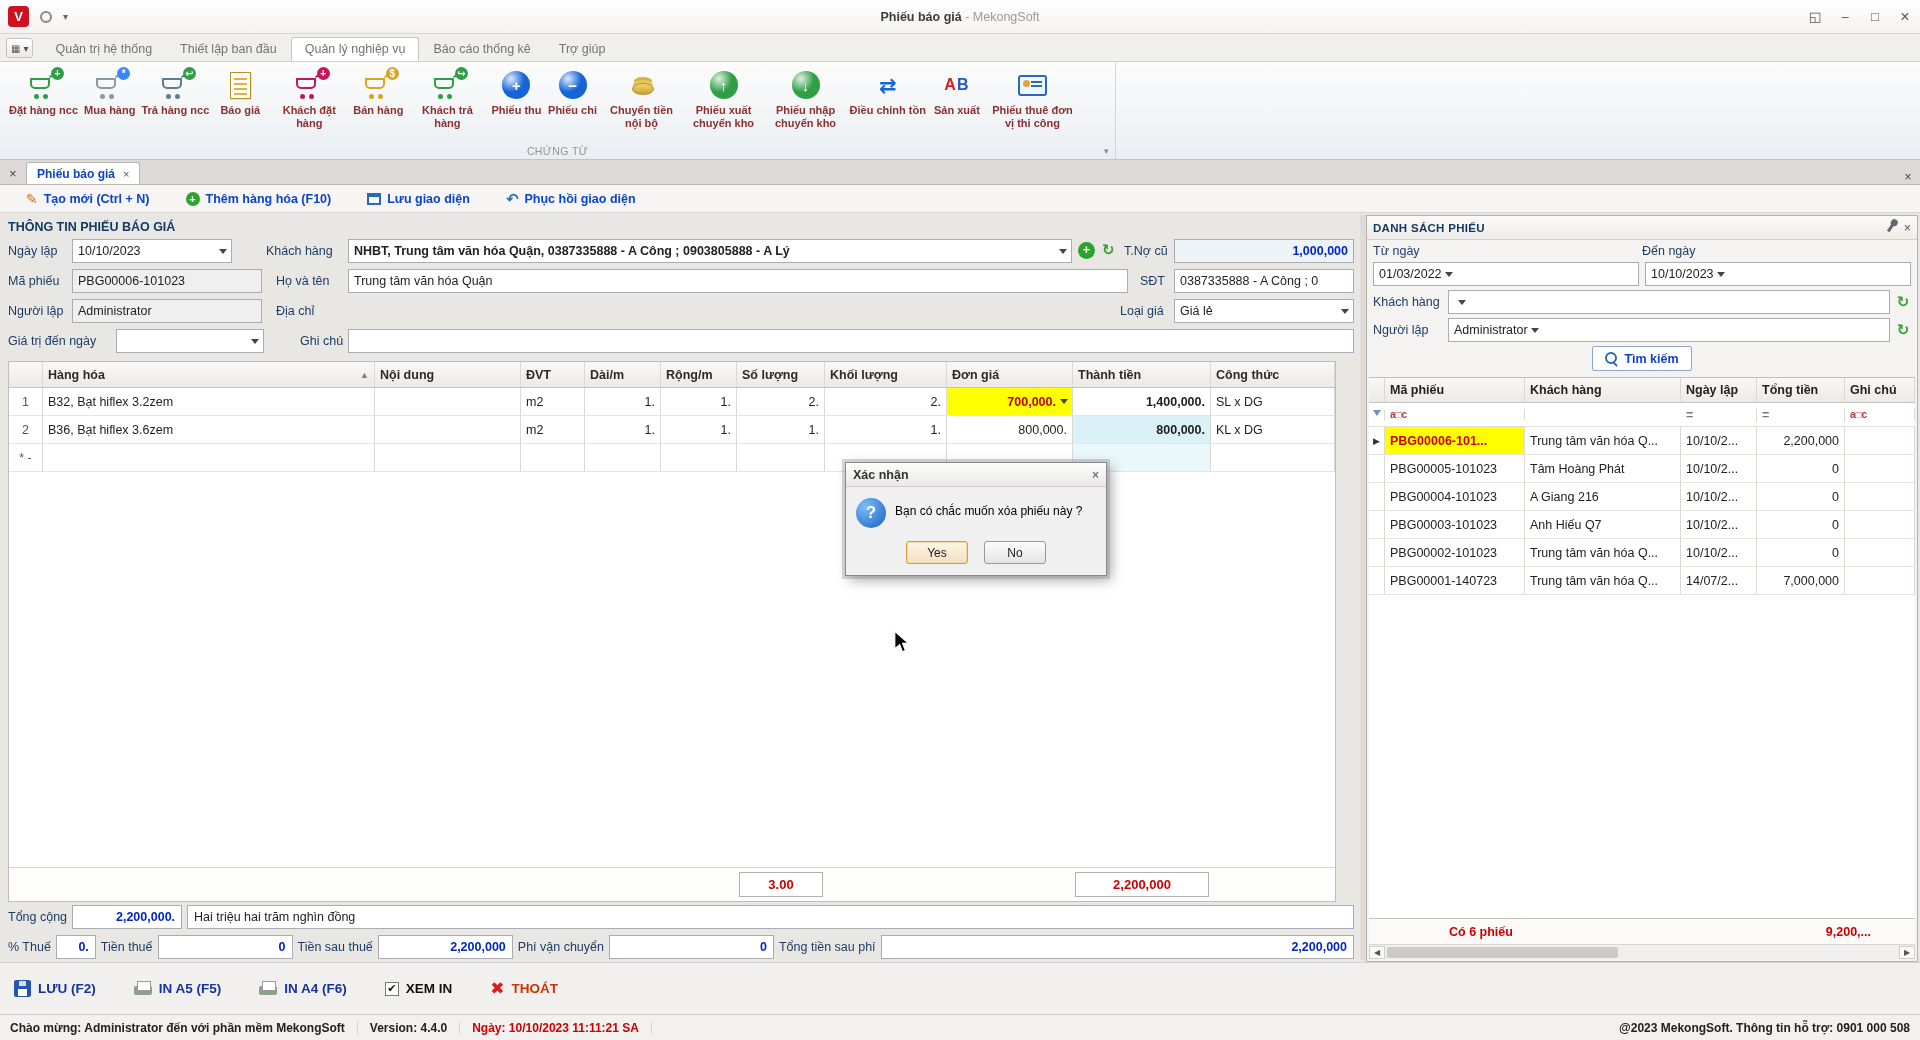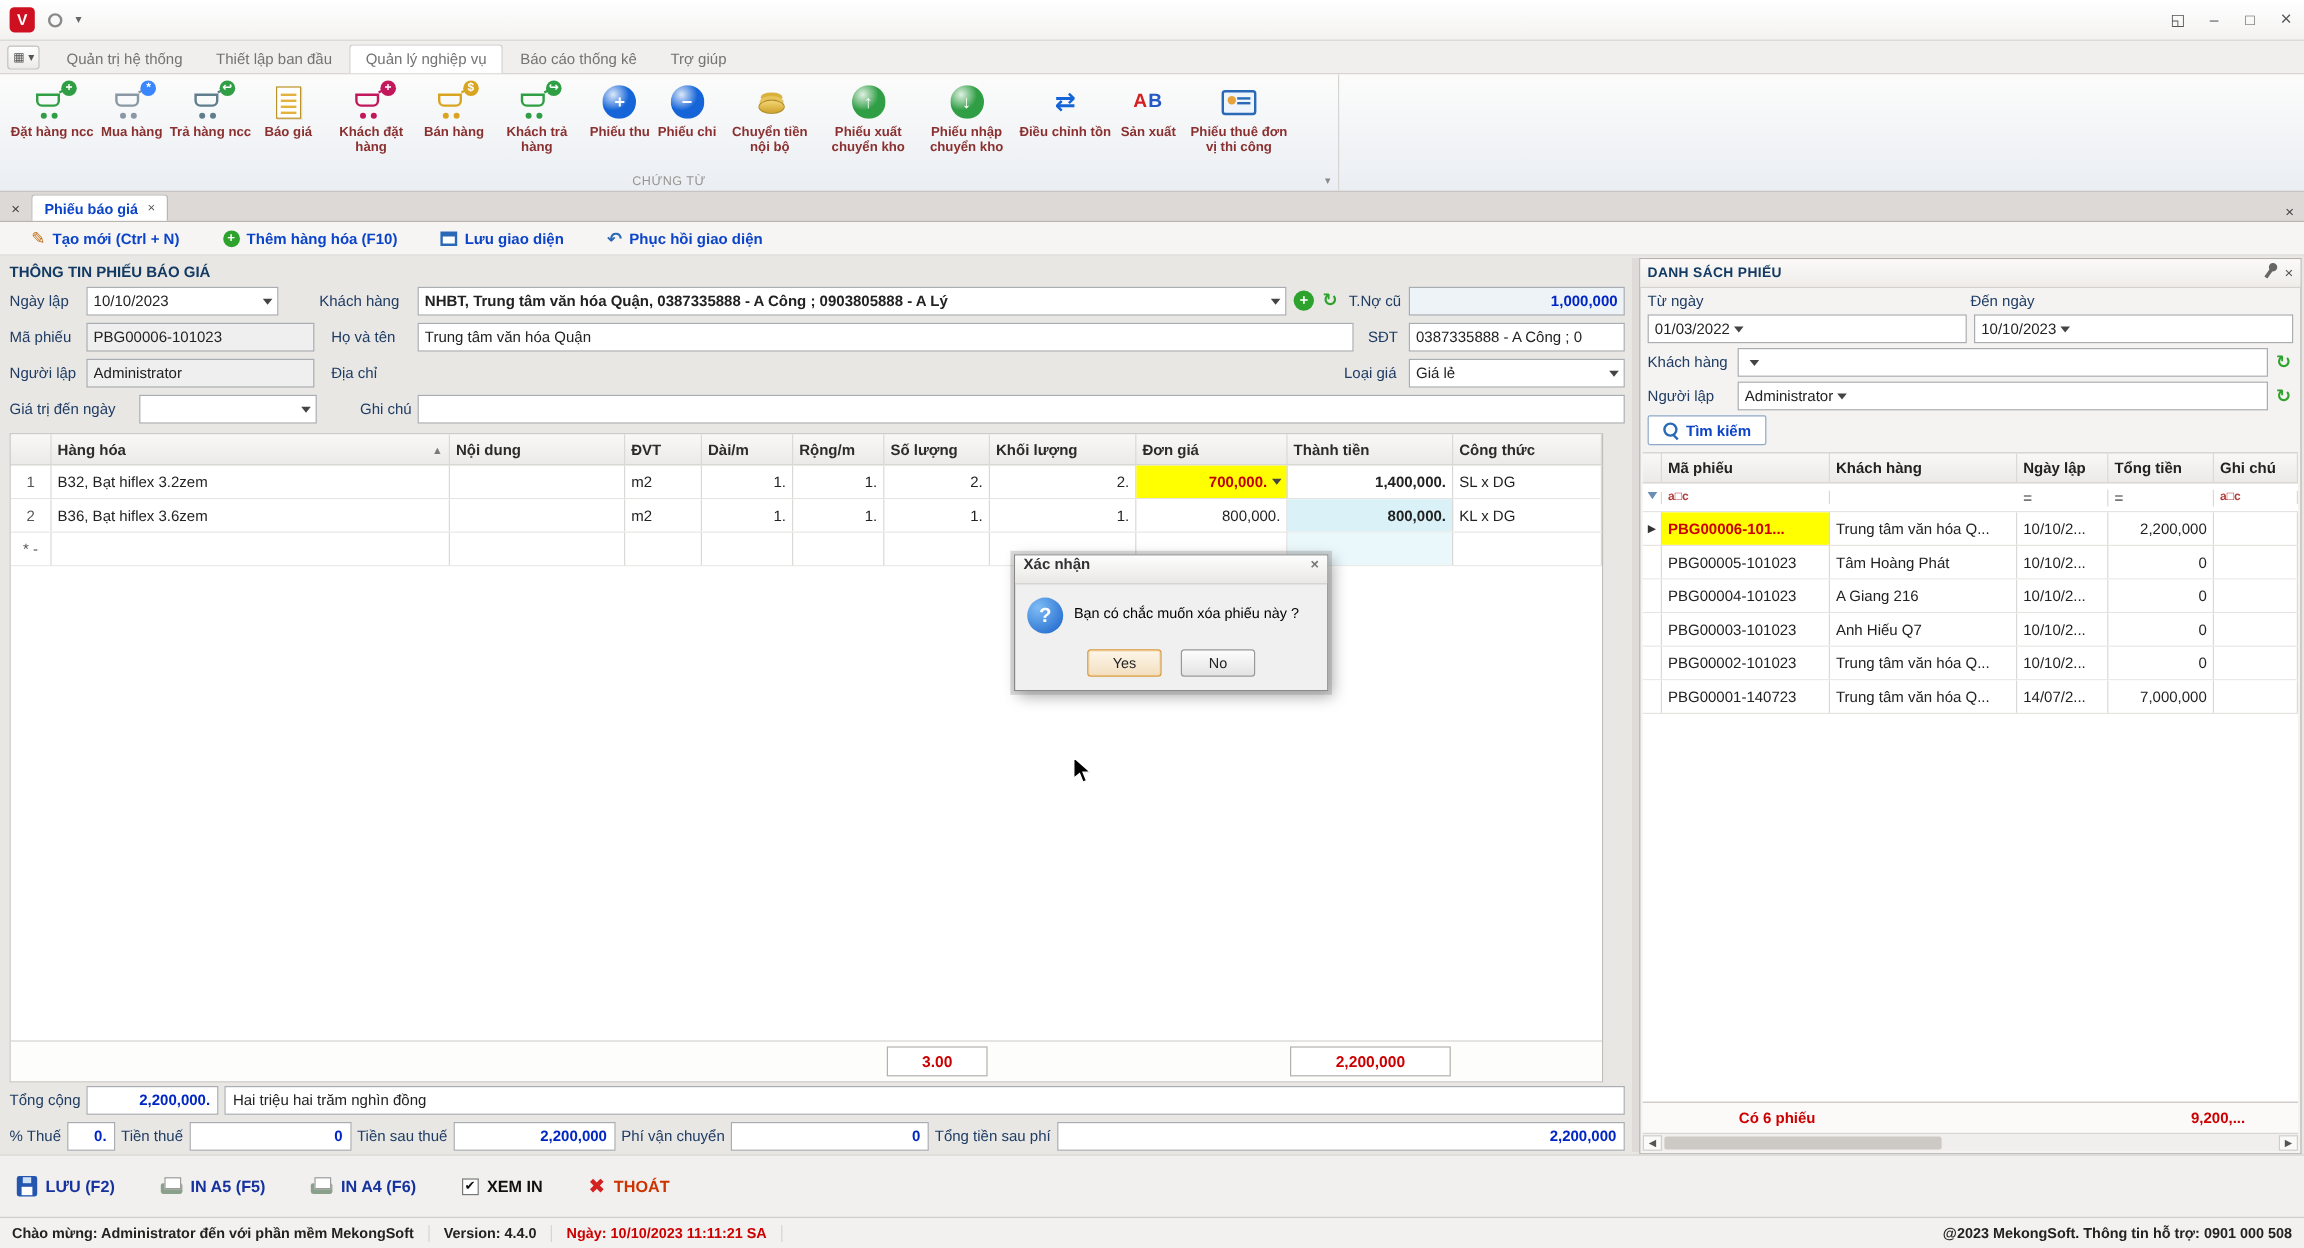--- a/index.html
+++ b/index.html
@@ -149,21 +149,21 @@
   .pinic{width:3px;height:8px;background:#666;position:relative;transform:rotate(35deg);margin-right:2px}
   .pinic:before{content:"";position:absolute;top:-6px;left:-2px;width:7px;height:7px;border-radius:50%;background:#666}
   .rp-filters{padding:4px 6px 6px;display:flex;flex-direction:column;gap:4px}
   .rp-lblrow{display:flex}
   .rp-lblrow span{flex:1;color:#1e3c64}
   .rp-datrow{display:flex;gap:6px}
   .rfield{position:static;height:24px;border:1px solid #a9acb0;background:#fff;display:flex;align-items:center;padding:0 5px;flex:1;overflow:hidden;white-space:nowrap}
   .rp-formrow{display:flex;align-items:center;gap:5px}
   .rp-formrow .lab{width:70px;color:#1e3c64}
   .ref{color:#2da32d;font-weight:bold;font-size:15px;width:16px;text-align:center}
-  .rp-searchrow{display:flex;justify-content:flex-start}
+  .rp-searchrow{display:flex;justify-content:center}
   .search-btn{display:flex;align-items:center;gap:6px;border:1px solid #8fa8c8;background:#fff;height:25px;padding:0 12px;color:#0b43c9;font-weight:bold;border-radius:2px}
   .magic{position:relative;width:13px;height:13px}
   .magic:before{content:"";position:absolute;left:0;top:0;width:8px;height:8px;border:2px solid #2a69b5;border-radius:50%}
   .magic:after{content:"";position:absolute;right:0;bottom:0;width:6px;height:2px;background:#2a69b5;transform:rotate(45deg)}
   .rgrid{flex:1;display:flex;flex-direction:column;border-top:1px solid #c0beba;background:#fff;min-height:0;margin:0 2px}
   .rg-head{display:flex;height:25px;background:linear-gradient(#f9f8f7,#eceae7);border-bottom:1px solid #c5c3c0;font-weight:bold;flex:0 0 auto}
   .rg-ind{width:16px;justify-content:center;padding:0 2px}
   .rg-ma{width:140px}.rg-kh{width:156px}.rg-ngay{width:76px}.rg-tong{width:88px}.rg-ghi{flex:1}
   .rg-filter{display:flex;height:24px;border-bottom:1px solid #e0deda;background:#fff;flex:0 0 auto;align-items:center}
   .abcic{color:#b33c3c;font-size:10px;font-weight:bold}
@@ -176,41 +176,44 @@
   .rg-footer{display:flex;height:26px;align-items:center;border-top:1px solid #c5c3c0;color:#cc0000;font-weight:bold;flex:0 0 auto;background:#fbfaf9}
   .rg-footer .cnt{margin-left:80px}
   .rg-footer .tot{margin-left:auto;margin-right:44px}
   .hscroll{height:15px;background:#f0efed;border-top:1px solid #d8d6d3;display:flex;align-items:center;flex:0 0 auto;margin:0 2px 2px}
   .hs-btn{width:16px;height:13px;display:flex;align-items:center;justify-content:center;font-size:8px;color:#555;border:1px solid #d0cecb;background:#fafaf9}
   .hs-track{flex:1;height:13px;position:relative}
   .hs-thumb{position:absolute;left:2px;top:1px;width:45%;height:11px;background:#cdcac6;border-radius:2px}
 
   
   .dialog{position:absolute;left:845px;top:462px;width:262px;background:#f0f0f0;border:1px solid #898989;box-shadow:0 0 0 3px rgba(130,130,130,.30),4px 4px 12px rgba(0,0,0,.35);z-index:100}
-  .dlg-title{height:24px;background:linear-gradient(#fdfdfd,#e9e8e6);border-bottom:1px solid #d0cecb;display:flex;align-items:flex-start;padding:0 7px;font-weight:bold;color:#333}
+  .dlg-title{height:24px;background:linear-gradient(#fdfdfd,#e9e8e6);border-bottom:1px solid #d0cecb;display:flex;align-items:center;padding:0 7px;font-weight:bold;color:#333}
   .dlg-x{margin-left:auto;color:#777;font-size:12px}
   .dlg-body{display:flex;gap:9px;padding:11px 10px 6px;align-items:flex-start}
   .q-icon{width:30px;height:30px;border-radius:50%;background:radial-gradient(circle at 30% 28%,#7fbcf5,#1560c8);color:#fff;font-weight:bold;font-size:17px;display:flex;align-items:center;justify-content:center;flex:0 0 auto}
   .dlg-msg{padding-top:6px;color:#000;font-size:12px}
   .dlg-btns{display:flex;justify-content:center;gap:16px;padding:7px 0 11px}
   .btn{min-width:62px;height:23px;background:linear-gradient(#fdfdfd,#e3e3e3);border:1px solid #9a9998;border-radius:3px;font-size:12px;display:flex;align-items:center;justify-content:center;color:#222}
   .btn.focused{border-color:#d89b3c;box-shadow:inset 0 0 0 1px #f5d9a8;background:linear-gradient(#fdf6ea,#f3dfc0)}
 
   
   .cursor{position:absolute;left:893px;top:630px;z-index:200;pointer-events:none}
 </style>
 </head>
 <body>
 
 <div class="app">
 
   <div class="titlebar">
     <div class="logo">V</div>
     <div class="tb-circle"></div>
     <div class="tb-caret">▾</div>
+    <div class="title-center">
+      <span class="t1">Phiếu báo giá</span><span class="t2"> - MekongSoft</span>
+    </div>
     <div class="win-btns">
       <div class="win-btn">◱</div>
       <div class="win-btn">–</div>
       <div class="win-btn">□</div>
       <div class="win-btn close">×</div>
     </div>
   </div>
 
   <div class="menubar">
     <div class="app-btn">

